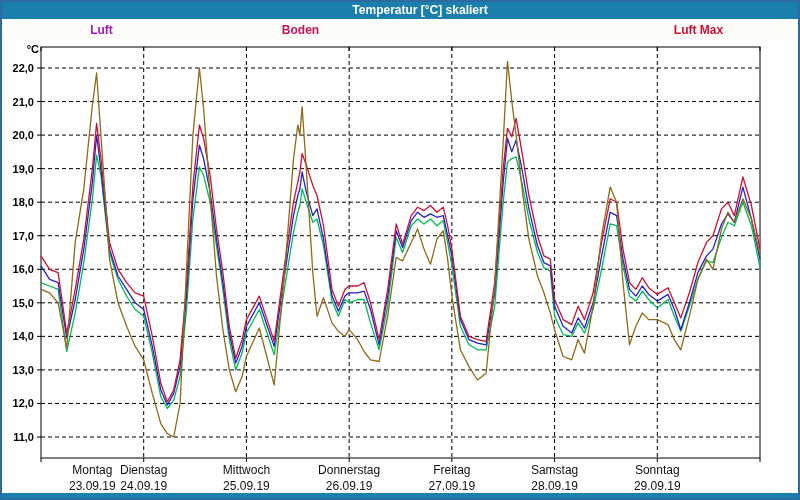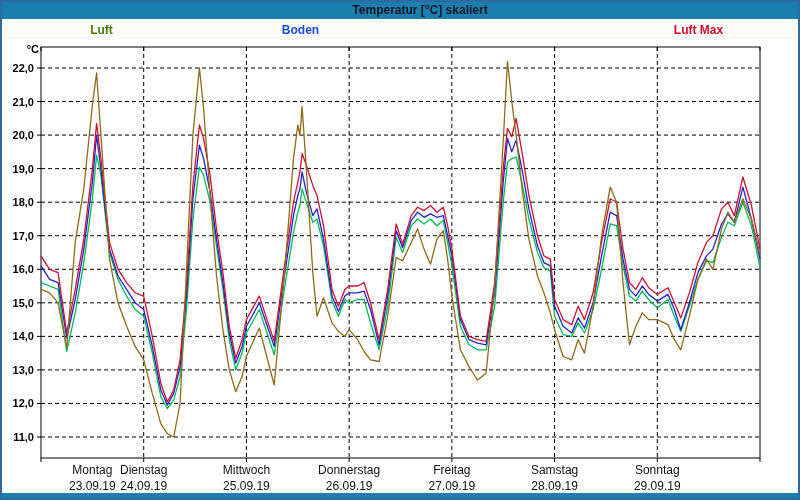--- a/index.html
+++ b/index.html
@@ -5,21 +5,21 @@
   html,body{margin:0;padding:0;}
   body{
     width:800px;height:500px;position:relative;
     background:#ffffff;
     border:2px solid #2d6a9f;box-sizing:border-box;
     font-family:"Liberation Sans",sans-serif;
     overflow:hidden;
   }
   .titlebar{
     position:absolute;top:0;left:0;right:0;height:17px;
-    background:#1b7fae;color:#0f172a;
+    background:#1b7fae;color:#ffffff;
     font-size:12px;font-weight:bold;line-height:17px;text-align:center;padding-left:40px;
   }
   .bottombar{
     position:absolute;bottom:0;left:0;right:0;height:5px;
     background:#1b7fae;
   }
   .legend{
     position:absolute;top:21px;left:0;right:0;height:16px;
     display:flex;background:#fbfbf7;
   }
@@ -31,22 +31,22 @@
   .xlab{font-family:"Liberation Sans",sans-serif;font-size:12px;fill:#111;}
 </style>
 </head>
 <body>
 
 <div class="titlebar">
   <span>Temperatur [°C] skaliert</span>
 </div>
 
 <div class="legend">
-  <span style="color: #4d7c0f;">Luft</span>
-  <span style="color: #1d4ed8;">Boden</span>
+  <span style="color: #a21caf;">Luft</span>
+  <span style="color: #be185d;">Boden</span>
   <span style="color: rgb(0, 187, 85); margin-top: 31px;">Luft Min</span>
   <span style="color: rgb(204, 17, 51); text-align: center;">Luft Max</span>
 </div>
 
 <svg id="chart-svg" width="800" height="500">
     <rect x="41" y="47" width="719" height="411" fill="#ffffff" stroke="#000" stroke-width="1"></rect>
     <g>
       <line x1="41" y1="68" x2="760" y2="68" stroke="#000" stroke-width="1" stroke-dasharray="4 3"></line>
       <line x1="41" y1="101.54545454545455" x2="760" y2="101.54545454545455" stroke="#000" stroke-width="1" stroke-dasharray="4 3"></line>
       <line x1="41" y1="135.0909090909091" x2="760" y2="135.0909090909091" stroke="#000" stroke-width="1" stroke-dasharray="4 3"></line>

